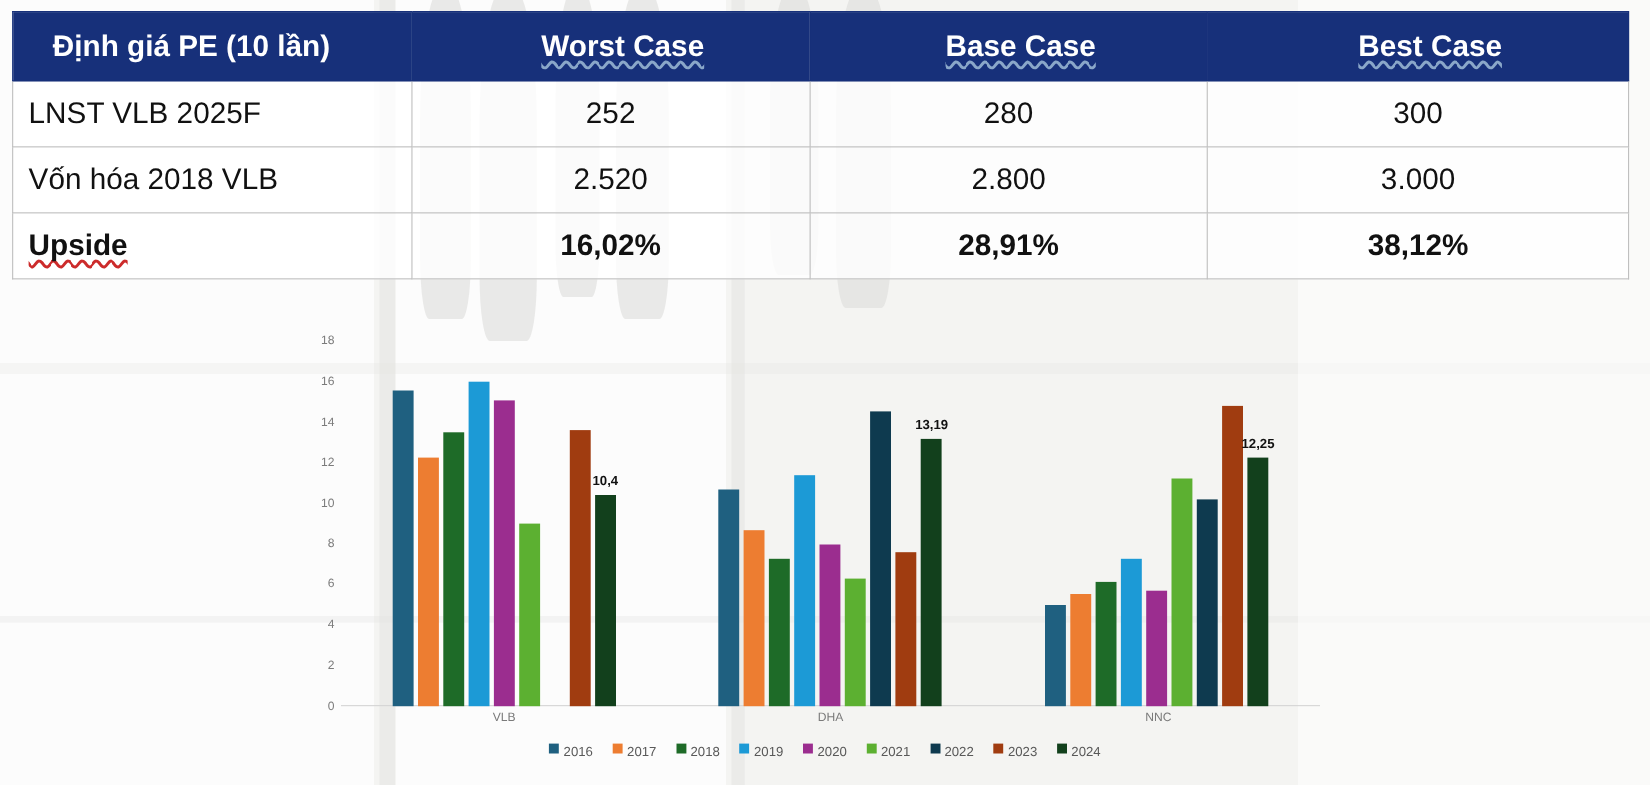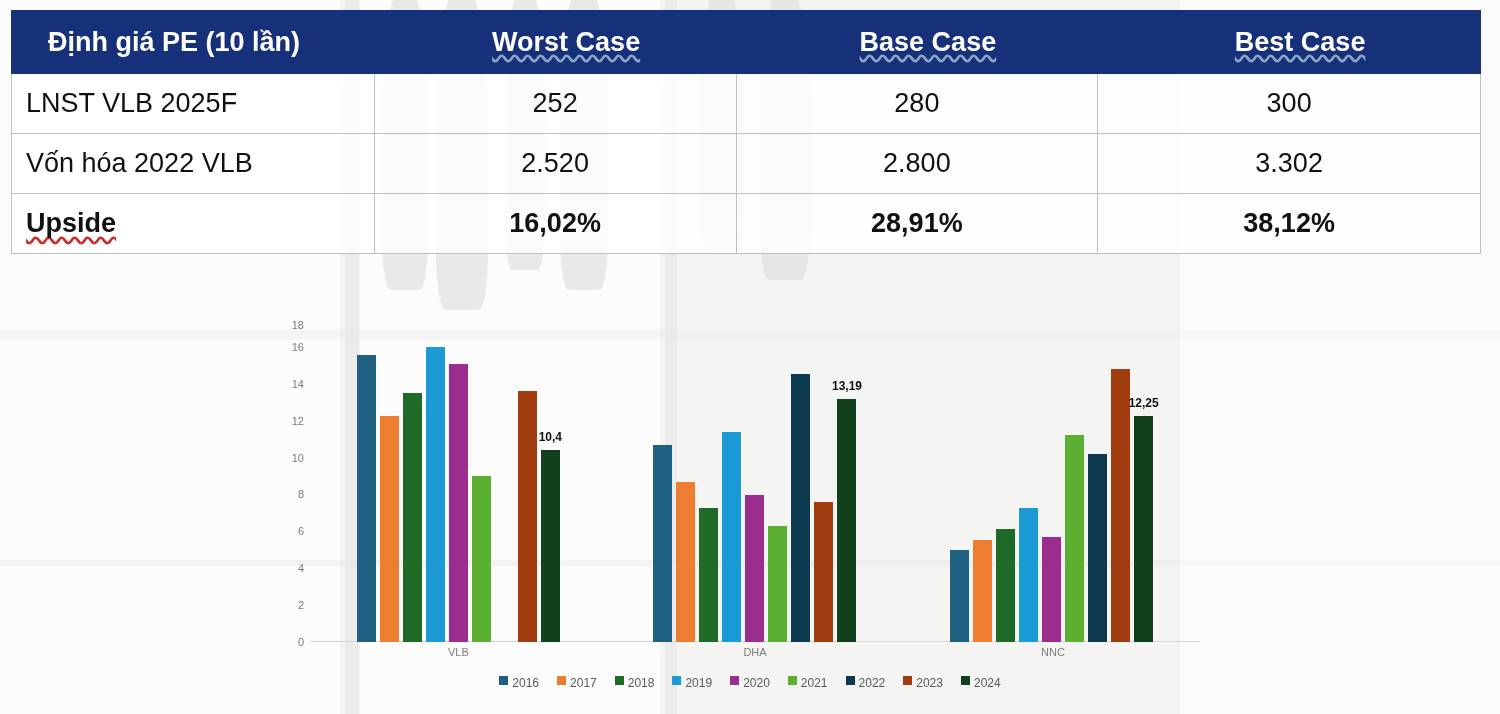--- a/index.html
+++ b/index.html
@@ -126,24 +126,24 @@
     </tr>
   </thead>
   <tbody>
     <tr>
       <td class="label">LNST VLB 2025F</td>
       <td class="val">252</td>
       <td class="val">280</td>
       <td class="val">300</td>
     </tr>
     <tr>
-      <td class="label">Vốn hóa 2022 VLB</td>
+      <td class="label">Vốn hóa 2018 VLB</td>
       <td class="val">2.520</td>
       <td class="val">2.800</td>
-      <td class="val">3.302</td>
+      <td class="val">3.000</td>
     </tr>
     <tr class="bold">
       <td class="label">
         <span class="spell">Upside</span>
       </td>
       <td class="val">16,02%</td>
       <td class="val">28,91%</td>
       <td class="val">38,12%</td>
     </tr>
   </tbody>
@@ -154,21 +154,21 @@
     <div id="y-axis">
         <div class="ytick" style="top: 332px;">0</div>
         <div class="ytick" style="top: 295.111px;">2</div>
         <div class="ytick" style="top: 258.222px;">4</div>
         <div class="ytick" style="top: 221.333px;">6</div>
         <div class="ytick" style="top: 184.444px;">8</div>
         <div class="ytick" style="top: 147.556px;">10</div>
         <div class="ytick" style="top: 110.667px;">12</div>
         <div class="ytick" style="top: 73.7778px;">14</div>
         <div class="ytick" style="top: 36.8889px;">16</div>
-        <div class="ytick" style="top: 15px;">18</div>
+        <div class="ytick" style="top: 0px;">18</div>
       </div>
     <div id="plot">
       <div id="baseline"></div>
     <div class="group" style="left: 0px; width: 296.667px; text-align: right;">
           <div class="bar-slot">
             <div class="bar" style="height: 286.811px; background: rgb(31, 96, 128);"></div>
           </div>
           <div class="bar-slot">
             <div class="bar" style="height: 225.944px; background: rgb(237, 125, 49);"></div>
           </div>

